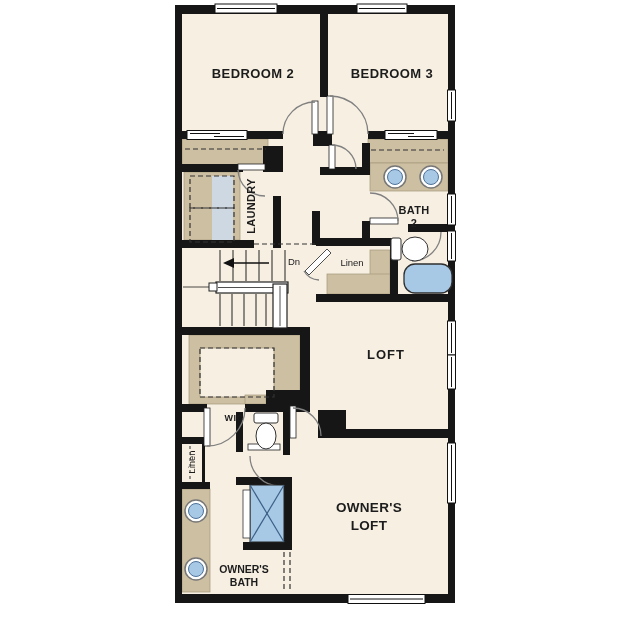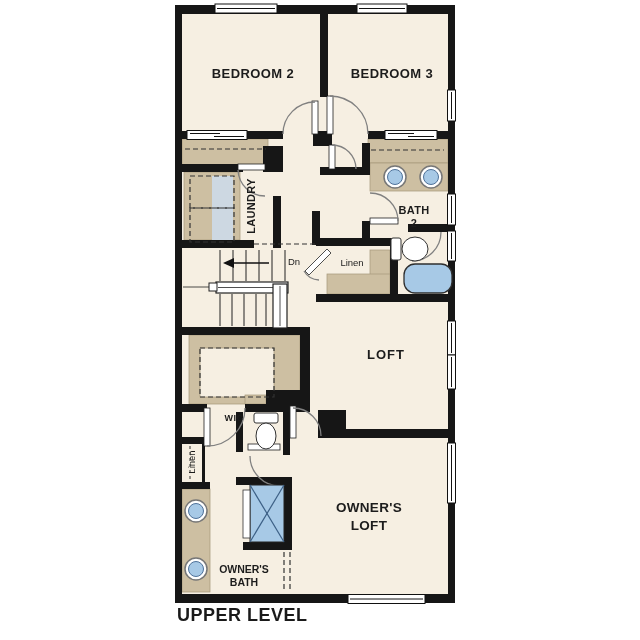--- a/index.html
+++ b/index.html
@@ -246,15 +246,14 @@
 <div class="lbl loft-lbl" style="left:386px;top:355px;">LOFT</div>
 <div class="lbl linen-lbl rot" style="left:192px;top:462px;">Linen</div>
 <div class="lbl obath-lbl" style="left:244px;top:576px;">
   <div>OWNER'S</div>
   <div>BATH</div>
 </div>
 <div class="lbl suite-lbl" style="left:369px;top:517px;">
   <div>OWNER'S</div>
   <div>LOFT</div>
 </div>
-<div class="title-lbl">UPPER LEVEL</div>
 
 </div>
 
 </body></html>

